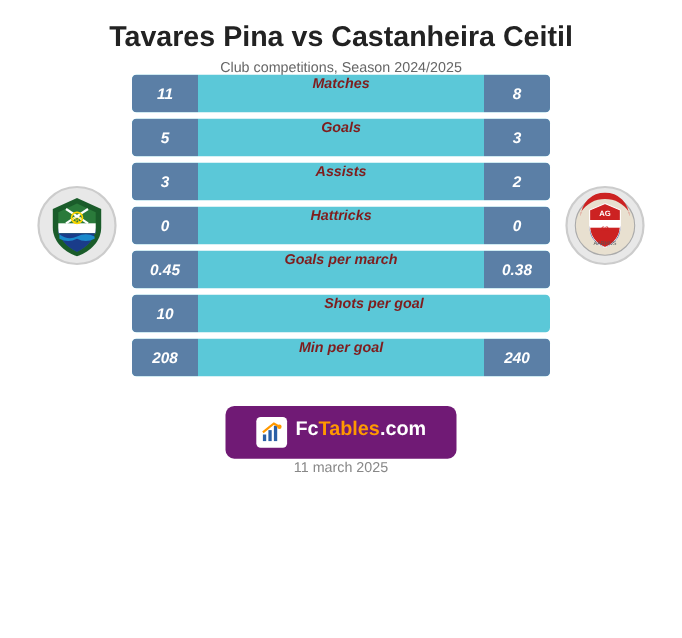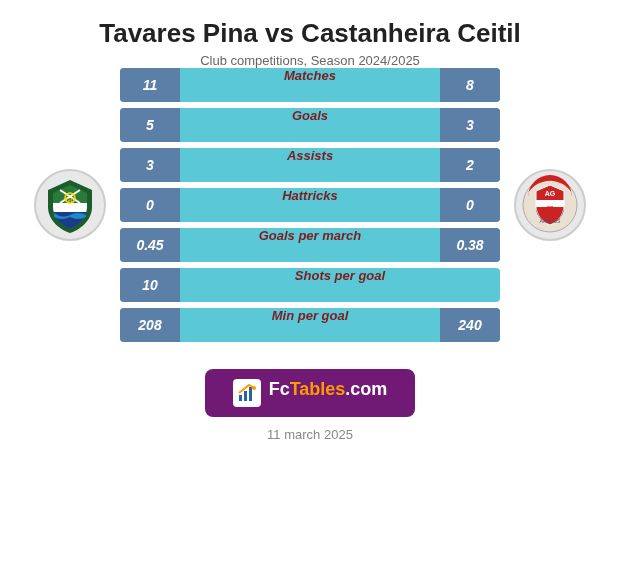--- a/index.html
+++ b/index.html
@@ -126,21 +126,20 @@
       color: #fff;
       font-size: 18px;
       font-weight: bold;
     }
 
     .fctables-text span {
       color: #f90;
     }
 
     .date-text {
-      margin-top: 10px;
       font-size: 13px;
       color: #888;
       text-align: center;
     }
 
     
     .logo-left-circle {
       width: 72px;
       height: 72px;
       border-radius: 50%;

